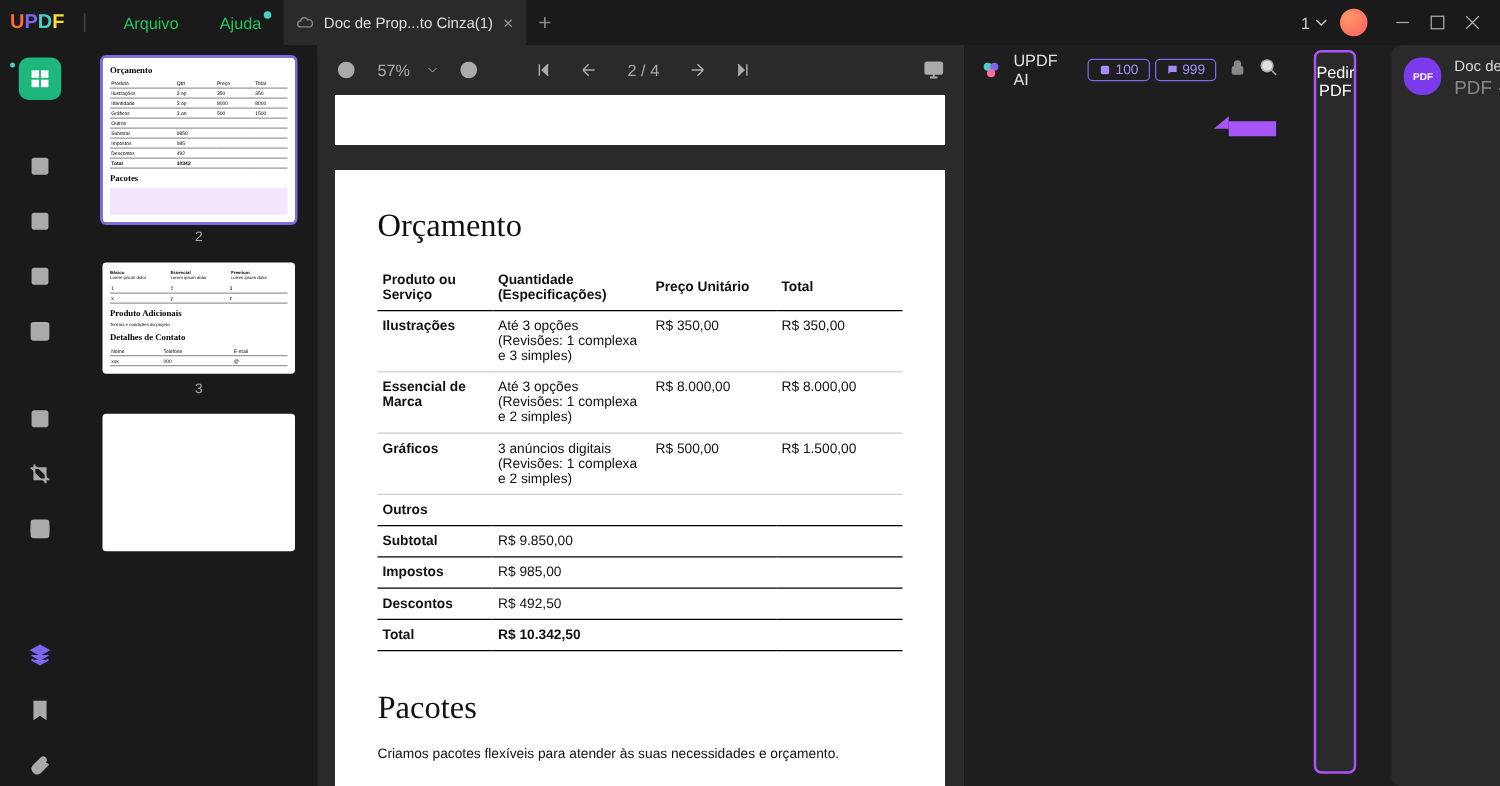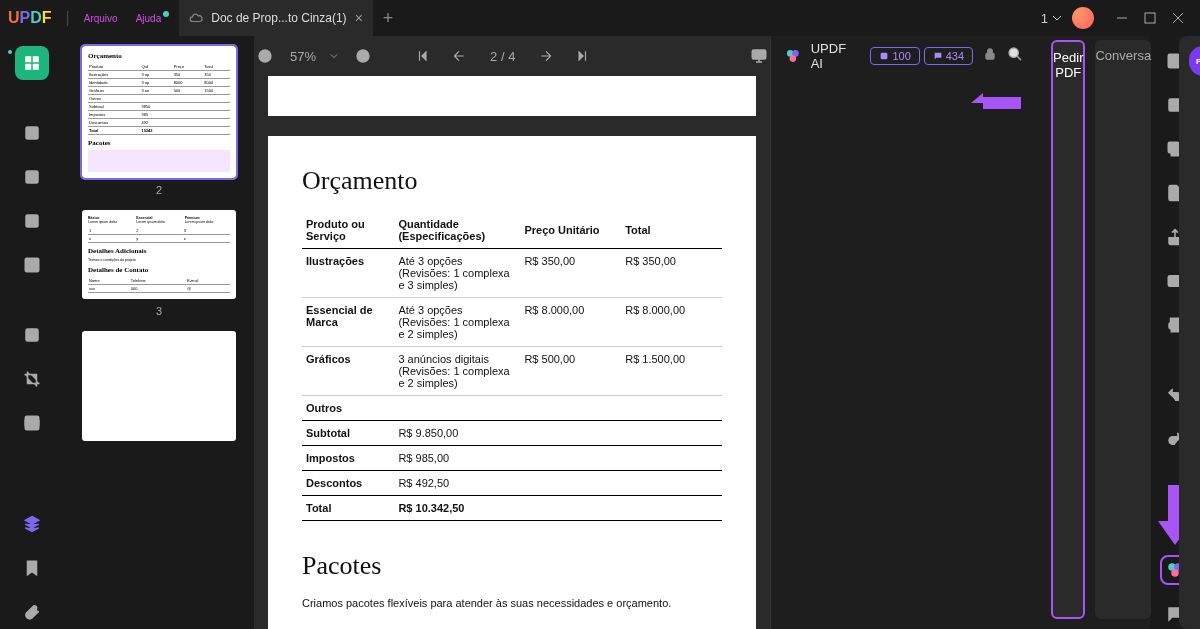--- a/index.html
+++ b/index.html
@@ -3,21 +3,21 @@
 <meta charset="utf-8">
 <style>
   * { margin: 0; padding: 0; box-sizing: border-box; font-family: -apple-system, BlinkMacSystemFont, "Segoe UI", sans-serif; }
   body { width: 1200px; height: 629px; background: #1a1a1a; color: #e0e0e0; overflow: hidden; position: relative; }
   
   
   .titlebar { height: 36px; display: flex; align-items: center; padding: 0 8px; background: #1a1a1a; }
   .logo { font-weight: bold; font-size: 16px; margin-right: 14px; }
   .logo span:nth-child(1){color:#ff6b35;} .logo span:nth-child(2){color:#7b68ee;}
   .logo span:nth-child(3){color:#4ecdc4;} .logo span:nth-child(4){color:#ffd93d;}
-  .menu-item { margin-right: 18px; font-size: 10px; color: #d946ef; position: relative; }
+  .menu-item { margin-right: 18px; font-size: 13px; color: #22c55e; position: relative; margin-left: 15px; }
   .help-dot::after { content:""; position:absolute; top:-2px; right:-8px; width:6px; height:6px; background:#4ecdc4; border-radius:50%; }
   .tab { display: flex; align-items: center; background: #2a2a2a; border-radius: 6px 6px 0 0; padding: 21px 10px; gap: 8px; font-size: 12px; color: #ddd; }
   .tab-close { color: #999; font-size: 14px; }
   .new-tab { margin-left: 10px; color: #888; font-size: 18px; }
   .titlebar-spacer { flex: 1; }
   .user-badge { font-size: 13px; color: #ccc; margin-right: 10px; display:flex; align-items:center; gap:4px;}
   .avatar { width: 22px; height: 22px; border-radius: 50%; background: radial-gradient(circle at 30% 30%, #ff9966, #ff5e62); margin-right: 14px; }
   .winbtn { width: 28px; height: 28px; display: flex; align-items: center; justify-content: center; color: #aaa; }
   
   .main { display: flex; height: calc(629px - 36px); }
@@ -38,21 +38,21 @@
   .thumb-num { text-align:center; font-size:11px; color:#aaa; margin-bottom:14px; }
   .thumb h6 { font-size:7px; font-family: Georgia, serif; margin-bottom:3px; }
   .thumb table { width:100%; font-size:4px; border-collapse:collapse; }
   .thumb td { border-bottom:0.5px solid #999; padding:1px; }
   .thumb-highlight { background:#f5e6ff; height:22px; margin-top:2px; }
   .thumb3-top { display:flex; gap:3px; margin-bottom:3px;}
   .thumb3-col { flex:1; font-size:3.5px; overflow:hidden;}
   
   
   .docview { flex:1; background:#2a2a2a; display:flex; flex-direction:column; min-width:0;}
-  .doctoolbar { height:40px; display:flex; align-items:center; gap:14px; padding:0 0; color:#aaa; font-size:13px; }
+  .doctoolbar { height:40px; display:flex; align-items:center; gap:14px; padding:0 12px; color:#aaa; font-size:13px; }
   .tbtn { width:22px; height:22px; display:flex; align-items:center; justify-content:center; }
   .doctoolbar-spacer { flex:1; }
   .page-ind { padding:2px 6px; }
   .docpages { flex:1; overflow:hidden; padding:0 14px; }
   .page { background:#fff; color:#111; margin-bottom:20px; padding: 30px 34px; }
   .page.min { height:40px; padding:0; }
   .page h2 { font-family: Georgia, serif; font-weight:normal; font-size:26px; margin-bottom:16px; }
   .btable { width:100%; border-collapse:collapse; font-size:11px; }
   .btable th { text-align:left; font-weight:bold; padding:6px 4px; border-bottom:1px solid #000; }
   .btable td { padding:6px 4px; border-bottom:1px solid #ccc; vertical-align:top; }
@@ -290,21 +290,21 @@
               <td>2</td>
               <td>3</td>
             </tr>
             <tr>
               <td>x</td>
               <td>y</td>
               <td>z</td>
             </tr>
           </tbody>
         </table>
-      <h6 style="margin-top:4px;">Detalhes Adicionais</h6>
+      <h6 style="margin-top:4px;">Produto Adicionais</h6>
       <div style="font-size:3.5px;">Termos e condições do projeto</div>
       <h6 style="margin-top:4px;">Detalhes de Contato</h6>
       <table>
           <tbody>
             <tr>
               <td>Nome</td>
               <td>Telefone</td>
               <td>E-mail</td>
             </tr>
             <tr>
@@ -451,35 +451,34 @@
         <span class="credit-pill">
             <svg width="10" height="10" viewBox="0 0 24 24">
               <rect x="4" y="4" width="16" height="16" rx="3" fill="#a78bfa"></rect>
             </svg>
             <span>100</span>
           </span>
         <span class="credit-pill">
             <svg width="10" height="10" viewBox="0 0 24 24">
               <path d="M4 4h16v12H8l-4 4V4z" fill="#a78bfa"></path>
             </svg>
-            <span>434</span>
+            <span>999</span>
           </span>
       </div>
       <span class="lock"><svg width="14" height="14" viewBox="0 0 24 24" fill="none" stroke="#888" stroke-width="2">
             <rect x="5" y="11" width="14" height="10" rx="2"></rect>
             <path d="M8 11V7a4 4 0 018 0v4"></path>
           </svg></span>
       <span><svg width="16" height="16" viewBox="0 0 24 24" fill="none" stroke="#aaa" stroke-width="2">
             <circle cx="10" cy="10" r="7"></circle>
             <path d="M21 21l-6-6"></path>
           </svg></span>
     </div>
     <div class="ai-tabs">
       <div class="ai-tab active">Pedir PDF</div>
-      <div class="ai-tab">Conversa</div>
     </div>
     <div class="ai-file">
       <div class="pdf-icon">PDF</div>
       <div class="ai-file-info">
         <div class="ai-file-name">Doc de Proposta de Orçamento Profissional Estilo Monocr...</div>
         <div class="ai-file-meta">PDF · 2.0 MB · 4 páginas</div>
       </div>
     </div>
     <div class="ai-body">
       <svg class="curve" viewBox="0 0 200 380" style="left:120px; top:-10px;">

